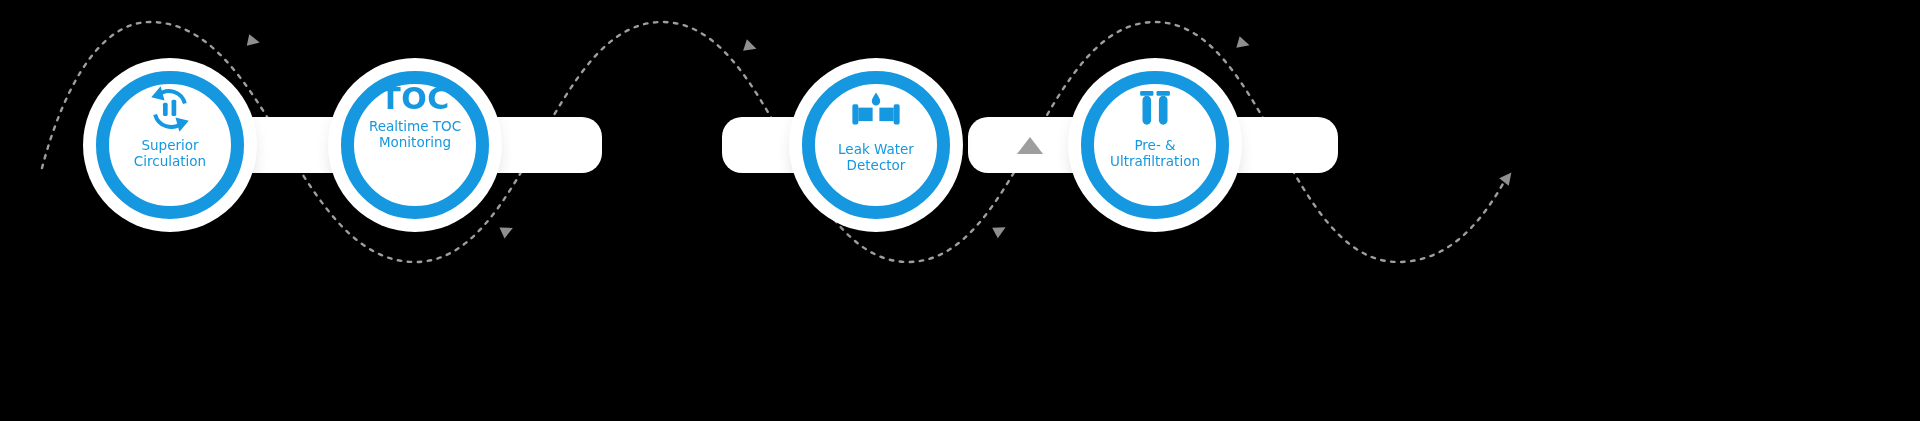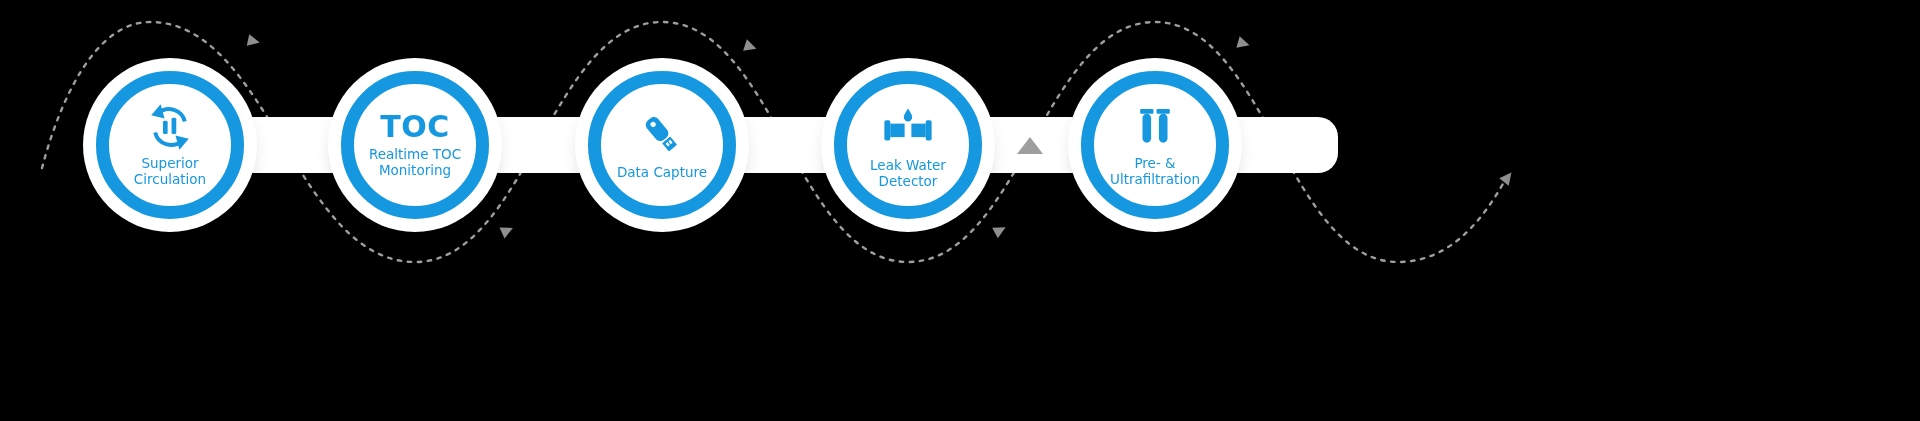--- a/index.html
+++ b/index.html
@@ -16,21 +16,21 @@
   .flow-lines{position:absolute;left:0;top:0;z-index:0;}
   .connector{
     position:absolute;top:117px;height:56px;background:var(--node-white);
     border-radius:20px;z-index:1;
   }
   .node{
     position:absolute;top:71px;width:122px;height:122px;border-radius:50%;
     background:var(--node-white);border:13px solid var(--accent);
     box-shadow:0 0 0 13px var(--node-white), 0 10px 22px rgba(0,0,0,.45);
     z-index:2;display:flex;flex-direction:column;align-items:center;
-    justify-content:center;text-align:center;
+    text-align:center;
   }
   .icon{color:var(--accent);line-height:0;margin-bottom:4px;}
   .label{
     color:var(--accent);font-size:13.5px;line-height:1.18;max-width:112px;
     font-weight:400;
   }
   .toc-big{
     color:var(--accent);font-size:30px;font-weight:bold;line-height:1;
     margin-bottom:5px;letter-spacing:.5px;
   }
@@ -84,36 +84,22 @@
       </svg>
     </span>
     <div class="label">Superior Circulation</div>
   </div>
 
   <div class="node" style="left:341px">
     <div class="toc-big">TOC</div>
     <div class="label">Realtime TOC Monitoring</div>
   </div>
 
-  <div class="node" style="left:588px">
-    <span class="icon">
-      <svg width="52" height="52" viewBox="0 0 64 64">
-        <g transform="rotate(-40 32 32)" fill="currentColor">
-          <rect x="23" y="7" width="18" height="31" rx="7"></rect>
-          <circle cx="32" cy="15" r="3.2" fill="#ffffff"></circle>
-          <rect x="25.5" y="40" width="13" height="13" rx="1"></rect>
-          <rect x="28.5" y="43" width="3" height="4.5" fill="#ffffff"></rect>
-          <rect x="33" y="43" width="3" height="4.5" fill="#ffffff"></rect>
-        </g>
-      </svg>
-    </span>
-    <div class="label">Data Capture</div>
-  </div>
 
-  <div class="node" style="left:834px">
+  <div class="node" style="left:802px">
     <span class="icon">
       <svg width="54" height="54" viewBox="0 0 64 64" fill="currentColor">
         <rect x="4" y="24" width="7" height="24" rx="2"></rect>
         <rect x="11" y="28" width="17" height="16"></rect>
         <rect x="36" y="28" width="17" height="16"></rect>
         <rect x="53" y="24" width="7" height="24" rx="2"></rect>
         <path d="M32 10 C34.5 14.5 37 17 37 20.5 A5 5 0 0 1 27 20.5 C27 17 29.5 14.5 32 10 Z"></path>
       </svg>
     </span>
     <div class="label">Leak Water Detector</div>

